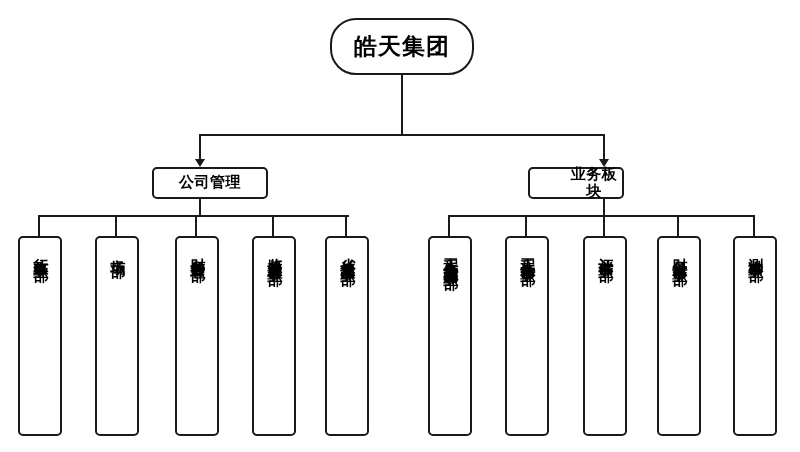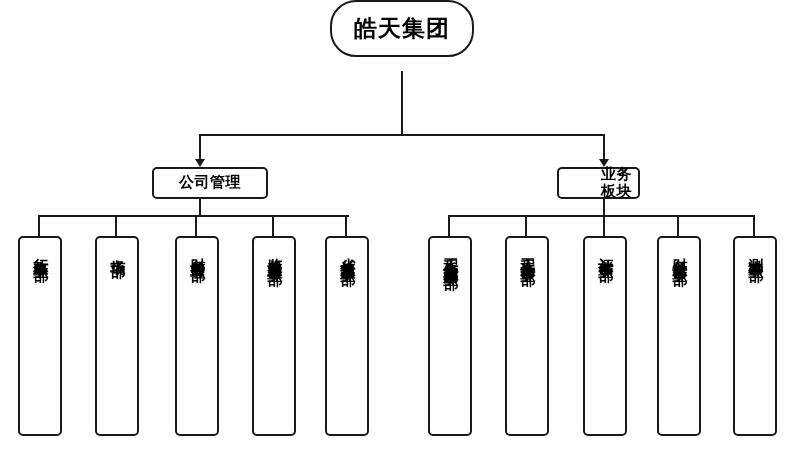--- a/index.html
+++ b/index.html
@@ -93,28 +93,28 @@
   <div class="line vline" style="left:345px; top:215px; height:21px;"></div>
 
   <div class="line vline" style="left:603px; top:199px; height:18px;"></div>
   <div class="line hline" style="left:448px; top:215px; width:307px;"></div>
   <div class="line vline" style="left:448px; top:215px; height:21px;"></div>
   <div class="line vline" style="left:525px; top:215px; height:21px;"></div>
   <div class="line vline" style="left:603px; top:215px; height:21px;"></div>
   <div class="line vline" style="left:677px; top:215px; height:21px;"></div>
   <div class="line vline" style="left:753px; top:215px; height:21px;"></div>
 
-  <div class="node root" style="left:330px; top:0; width:144px; height:57px;border-radius:26px;">
+  <div class="node root" style="left:330px; top:18px; width:144px; height:57px;border-radius:26px;">
     <span>皓天集团</span>
   </div>
 
   <div class="node level2" style="left:152px; top:167px; width:116px; height:32px;">
     <span>公司管理</span>
   </div>
-  <div class="node level2" style="left:557px; top:167px; width:83px; height:32px;padding-left:36px;">
+  <div class="node level2" style="left:528px; top:167px; width:96px; height:32px;padding-left:36px;">
     <span>业务板块</span>
   </div>
 
   <div class="node leaf" style="left:18px; top:236px; width:44px; height:200px;">
     <span class="vtext">行政事业部</span>
   </div>
   <div class="node leaf" style="left:95px; top:236px; width:44px; height:200px;">
     <span class="vtext">市场部</span>
   </div>
   <div class="node leaf" style="left:175px; top:236px; width:44px; height:200px;">

